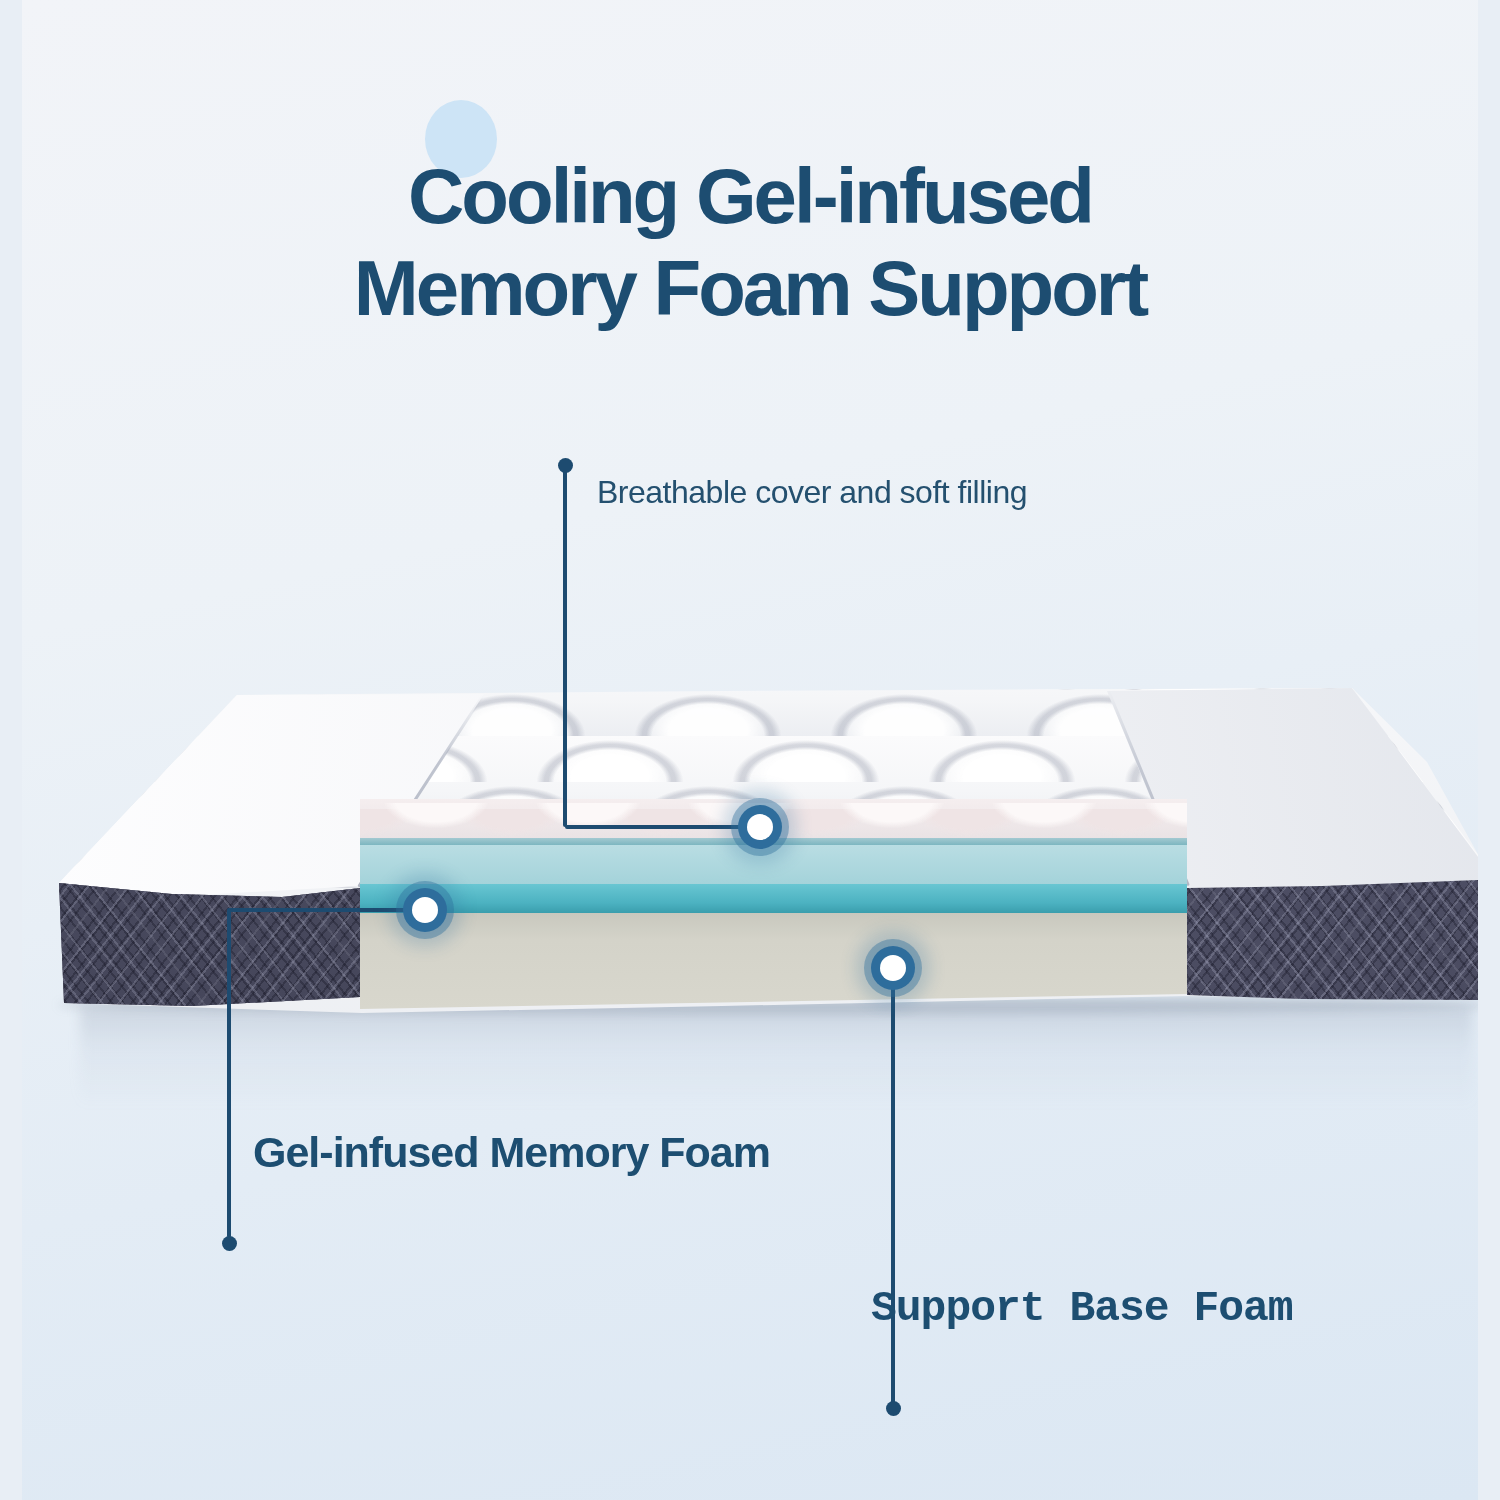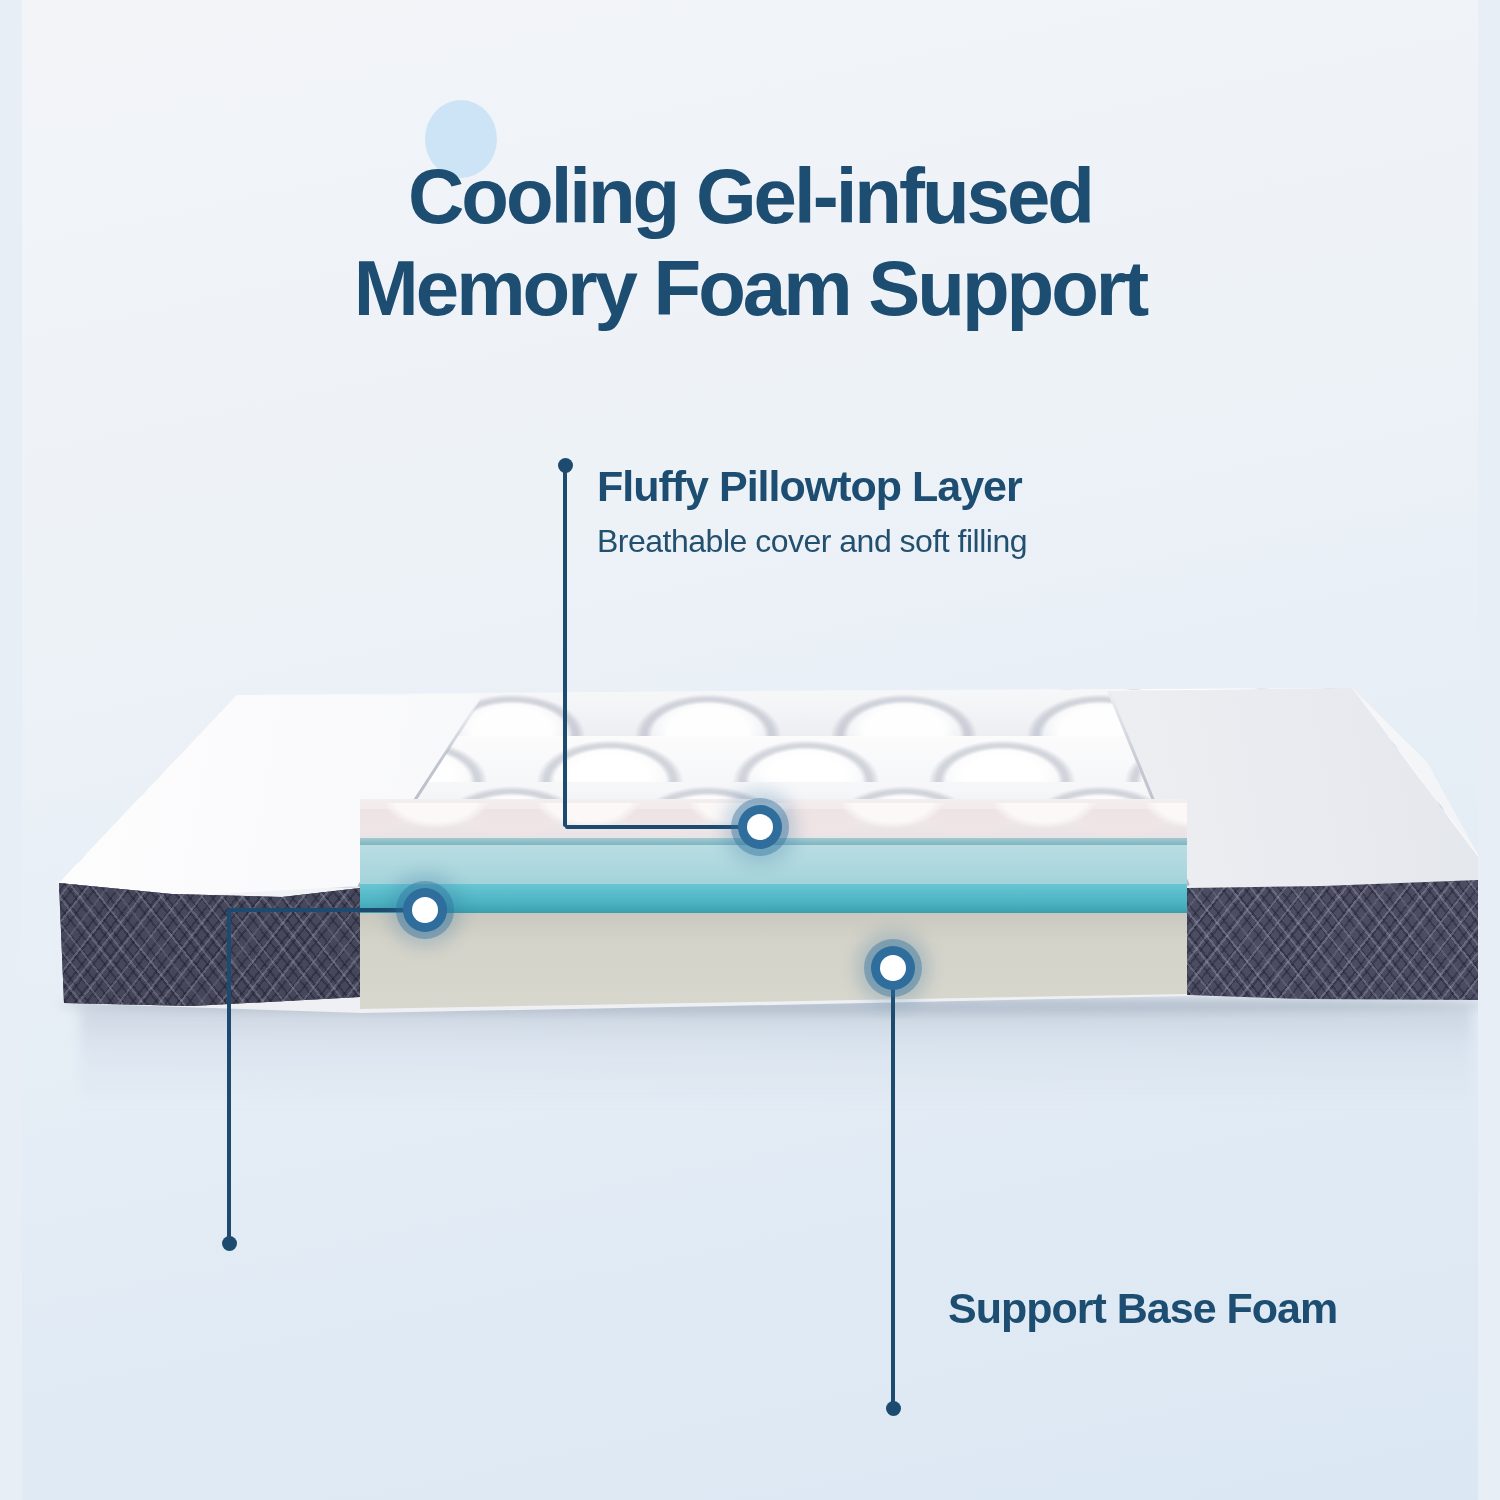--- a/index.html
+++ b/index.html
@@ -112,31 +112,31 @@
   </div>
 
   <div class="abs panel panel-left"></div>
   <div class="abs panel panel-right"></div>
 
   <span class="dot-small" style="left:536px;top:458px;"></span>
   <span class="callout-line" style="left:541px;top:465px;width:4px;height:362px;"></span>
   <span class="callout-line" style="left:543px;top:825px;width:184px;height:4px;"></span>
   <span class="dot-big" style="left:725px;top:814px;"></span>
   <div class="callout-text" style="left:575px;top:462px;">
-    <div class="c-title">Fluffy Pillowtop Layer</div>
     <div class="c-sub">Breathable cover and soft filling</div>
   </div>
 
   <span class="dot-big" style="left:390px;top:897px;"></span>
   <span class="callout-line" style="left:207px;top:908px;width:185px;height:4px;"></span>
   <span class="callout-line" style="left:205px;top:908px;width:4px;height:330px;"></span>
   <span class="dot-small" style="left:200px;top:1236px;"></span>
   <div class="callout-text" style="left:231px;top:1128px;">
+    <div class="c-title">Gel-infused Memory Foam</div>
   </div>
 
   <span class="dot-big" style="left:858px;top:955px;"></span>
   <span class="callout-line" style="left:869px;top:968px;width:4px;height:436px;"></span>
   <span class="dot-small" style="left:864px;top:1401px;"></span>
-  <div class="callout-text" style="left:926px;top:1284px;">
+  <div class="callout-text" style="left:849px;top:1284px;font-family:Liberation Mono, monospace;">
     <div class="c-title">Support Base Foam</div>
   </div>
 
 </div>
 
 </body></html>

